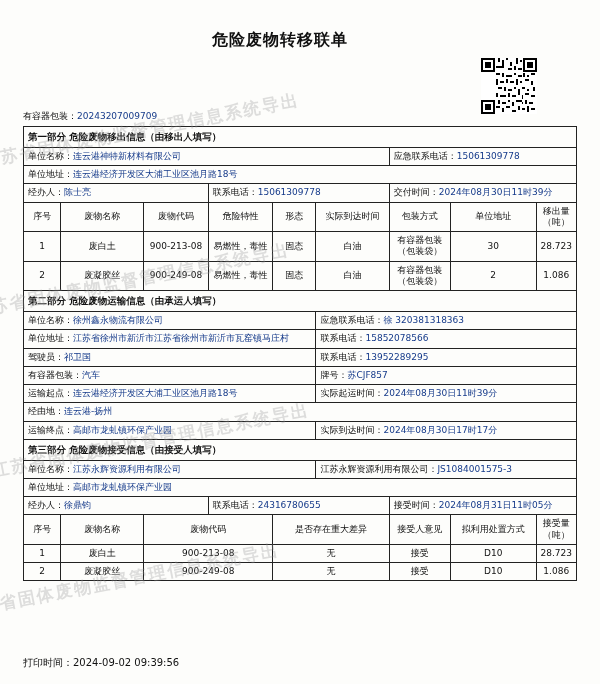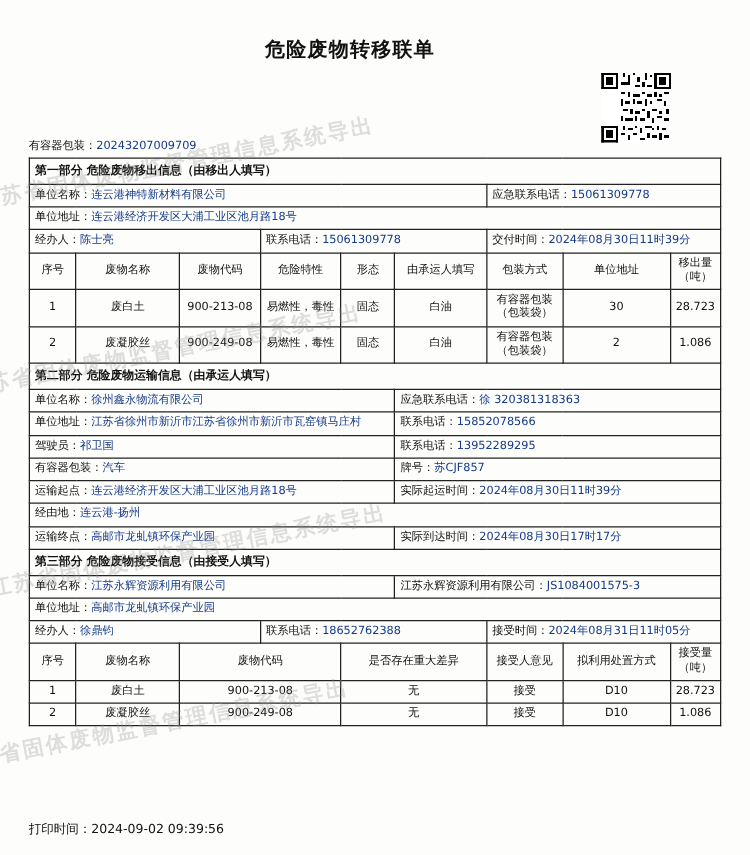--- a/index.html
+++ b/index.html
@@ -193,21 +193,21 @@
           <span class="lbl">交付时间：</span><span class="val">2024年08月30日11时39分</span>
         </td>
       </tr>
 
       <tr class="items">
         <td class="c" style="width:33px">序号</td>
         <td class="c" style="width:76px">废物名称</td>
         <td class="c" style="width:64px">废物代码</td>
         <td class="c" style="width:64px">危险特性</td>
         <td class="c" style="width:40px">形态</td>
-        <td class="c" style="width:76px">由承运人填写</td>
+        <td class="c" style="width:76px">实际到达时间</td>
         <td class="c" style="width:58px">包装方式</td>
         <td class="c" style="width:52px">单位地址</td>
         <td class="c">移出量（吨）</td>
       </tr>
       <tr class="items">
         <td>1</td>
         <td>废白土</td>
         <td>900-213-08</td>
         <td>易燃性，毒性</td>
         <td>固态</td>
@@ -299,21 +299,21 @@
       <tr>
         <td colspan="9">
           <span class="lbl">单位地址：</span><span class="val">高邮市龙虬镇环保产业园</span>
         </td>
       </tr>
       <tr>
         <td colspan="3">
           <span class="lbl">经办人：</span><span class="val">徐鼎钧</span>
         </td>
         <td colspan="3">
-          <span class="lbl">联系电话：</span><span class="val">18652762388</span>
+          <span class="lbl">联系电话：</span><span class="val">24316780655</span>
         </td>
         <td colspan="3">
           <span class="lbl">接受时间：</span><span class="val">2024年08月31日11时05分</span>
         </td>
       </tr>
       <tr class="items">
         <td class="c" style="width:33px">序号</td>
         <td class="c" style="width:90px">废物名称</td>
         <td class="c" colspan="2" style="width:92px">废物代码</td>
         <td class="c" colspan="2" style="width:92px">是否存在重大差异</td>

